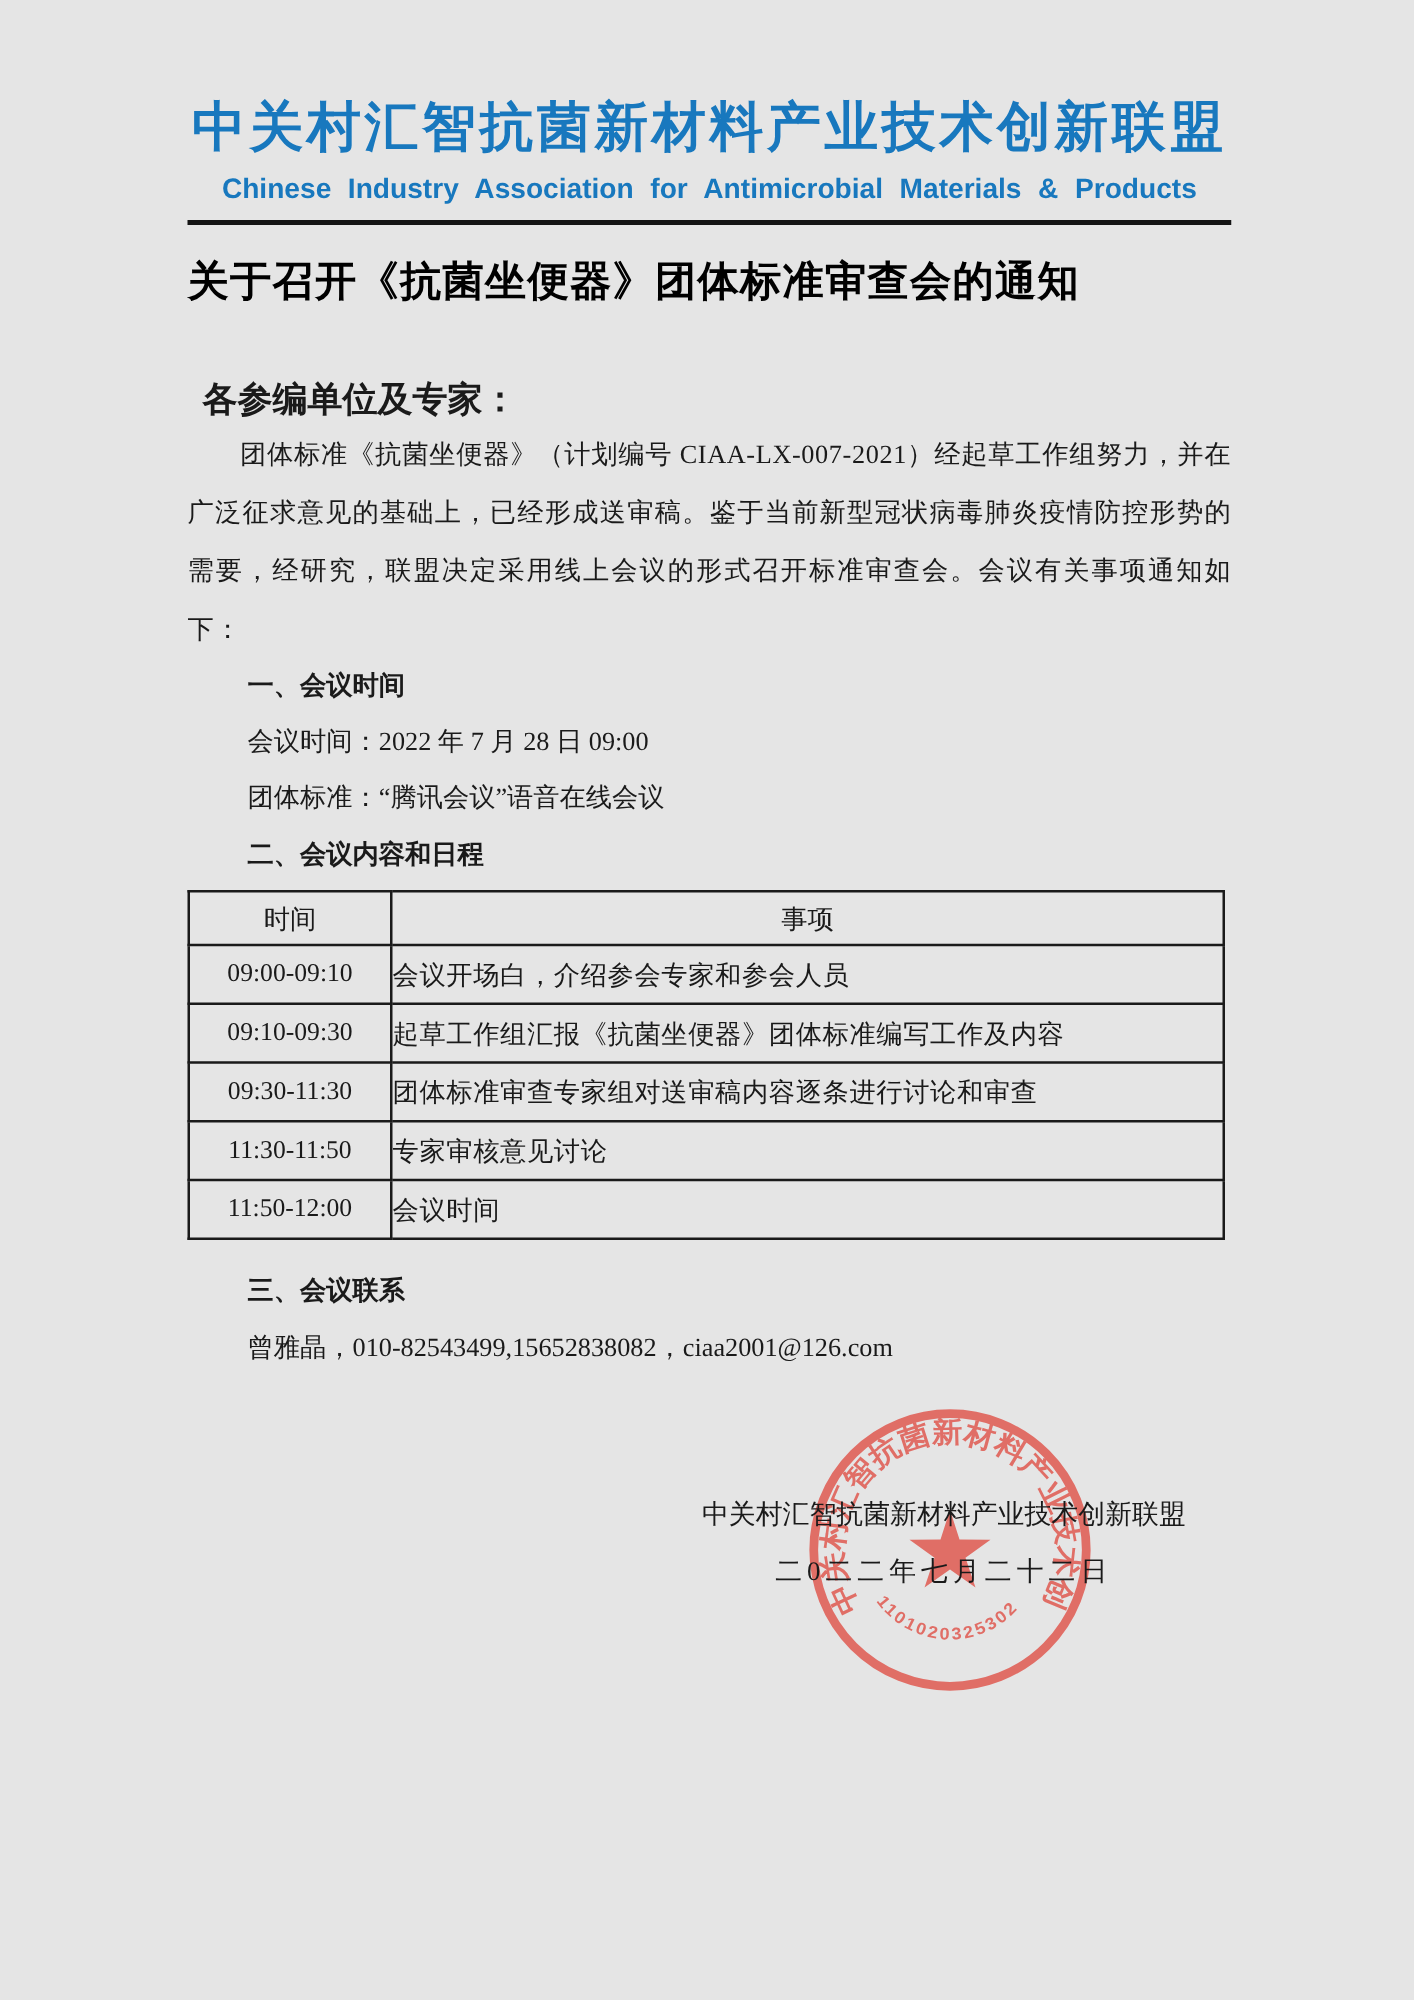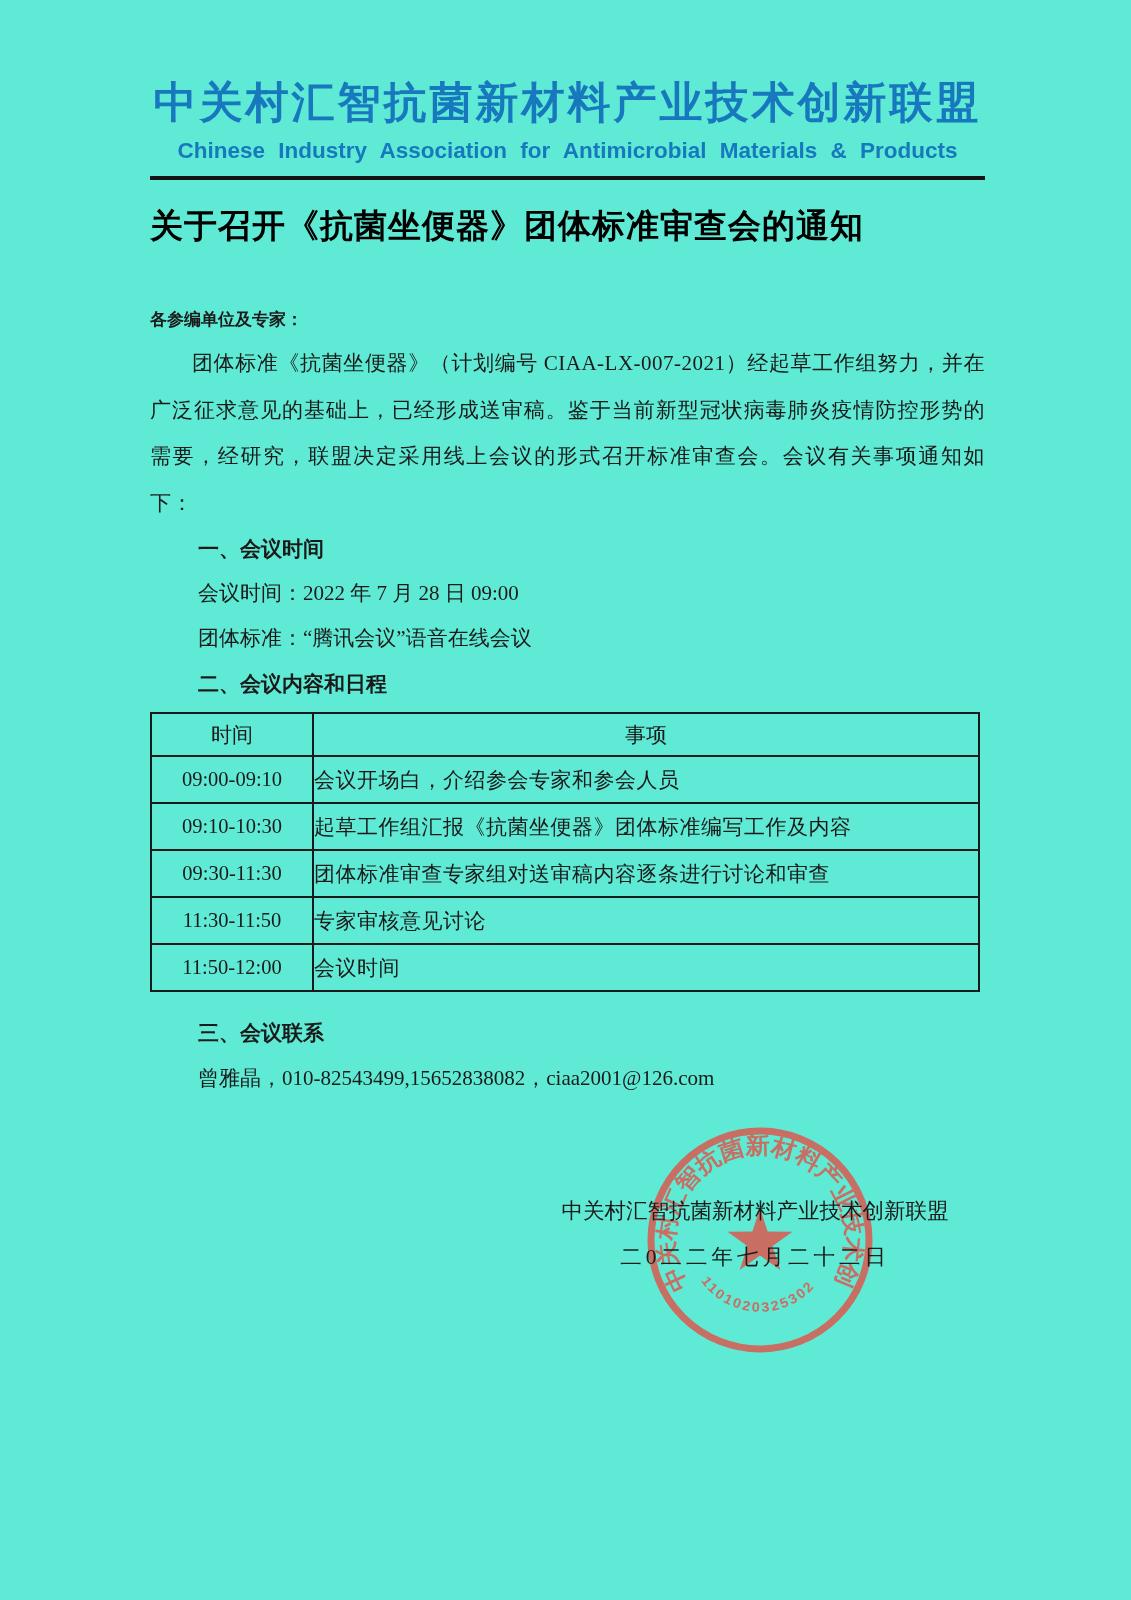--- a/index.html
+++ b/index.html
@@ -1,19 +1,19 @@
 <!DOCTYPE html>
 <html><head>
 <meta charset="utf-8">
 <style>
   html,body{margin:0;padding:0;background:#ffffff;}
   .page{
     position:relative;
     width:1131px;height:1600px;
-    background:#5eead4;
+    background:#e5e5e5;
     box-sizing:border-box;
     padding:74px 146px 0 150px;
     font-family:"Liberation Serif","DejaVu Serif",serif;
     color:#1a1a1a;
     overflow:hidden;
   }
   
   .org-cn{
     margin:0;
     text-align:center;
@@ -45,22 +45,22 @@
     margin:24px 0 0 0;
     text-align:left;
     font-size:33px;
     line-height:44px;
     font-weight:700;
     letter-spacing:1px;
     color:#000;
   }
   
   .salutation{
-    margin:52px 0 0 0;
-    font-size:17px;
+    margin:52px 0 0 12px;
+    font-size:28px;
     line-height:40px;
     font-weight:700;
     font-family:"Liberation Sans","DejaVu Sans",sans-serif;
   }
   .intro{
     margin:0;
     font-size:21px;
     line-height:46.5px;
     text-align:justify;
     text-indent:2em;
@@ -180,21 +180,21 @@
         <th>时间</th>
         <th>事项</th>
       </tr>
     </thead>
     <tbody>
       <tr>
         <td class="time">09:00-09:10</td>
         <td class="item">会议开场白，介绍参会专家和参会人员</td>
       </tr>
       <tr>
-        <td class="time">09:10-10:30</td>
+        <td class="time">09:10-09:30</td>
         <td class="item">起草工作组汇报《抗菌坐便器》团体标准编写工作及内容</td>
       </tr>
       <tr>
         <td class="time">09:30-11:30</td>
         <td class="item">团体标准审查专家组对送审稿内容逐条进行讨论和审查</td>
       </tr>
       <tr>
         <td class="time">11:30-11:50</td>
         <td class="item">专家审核意见讨论</td>
       </tr>

